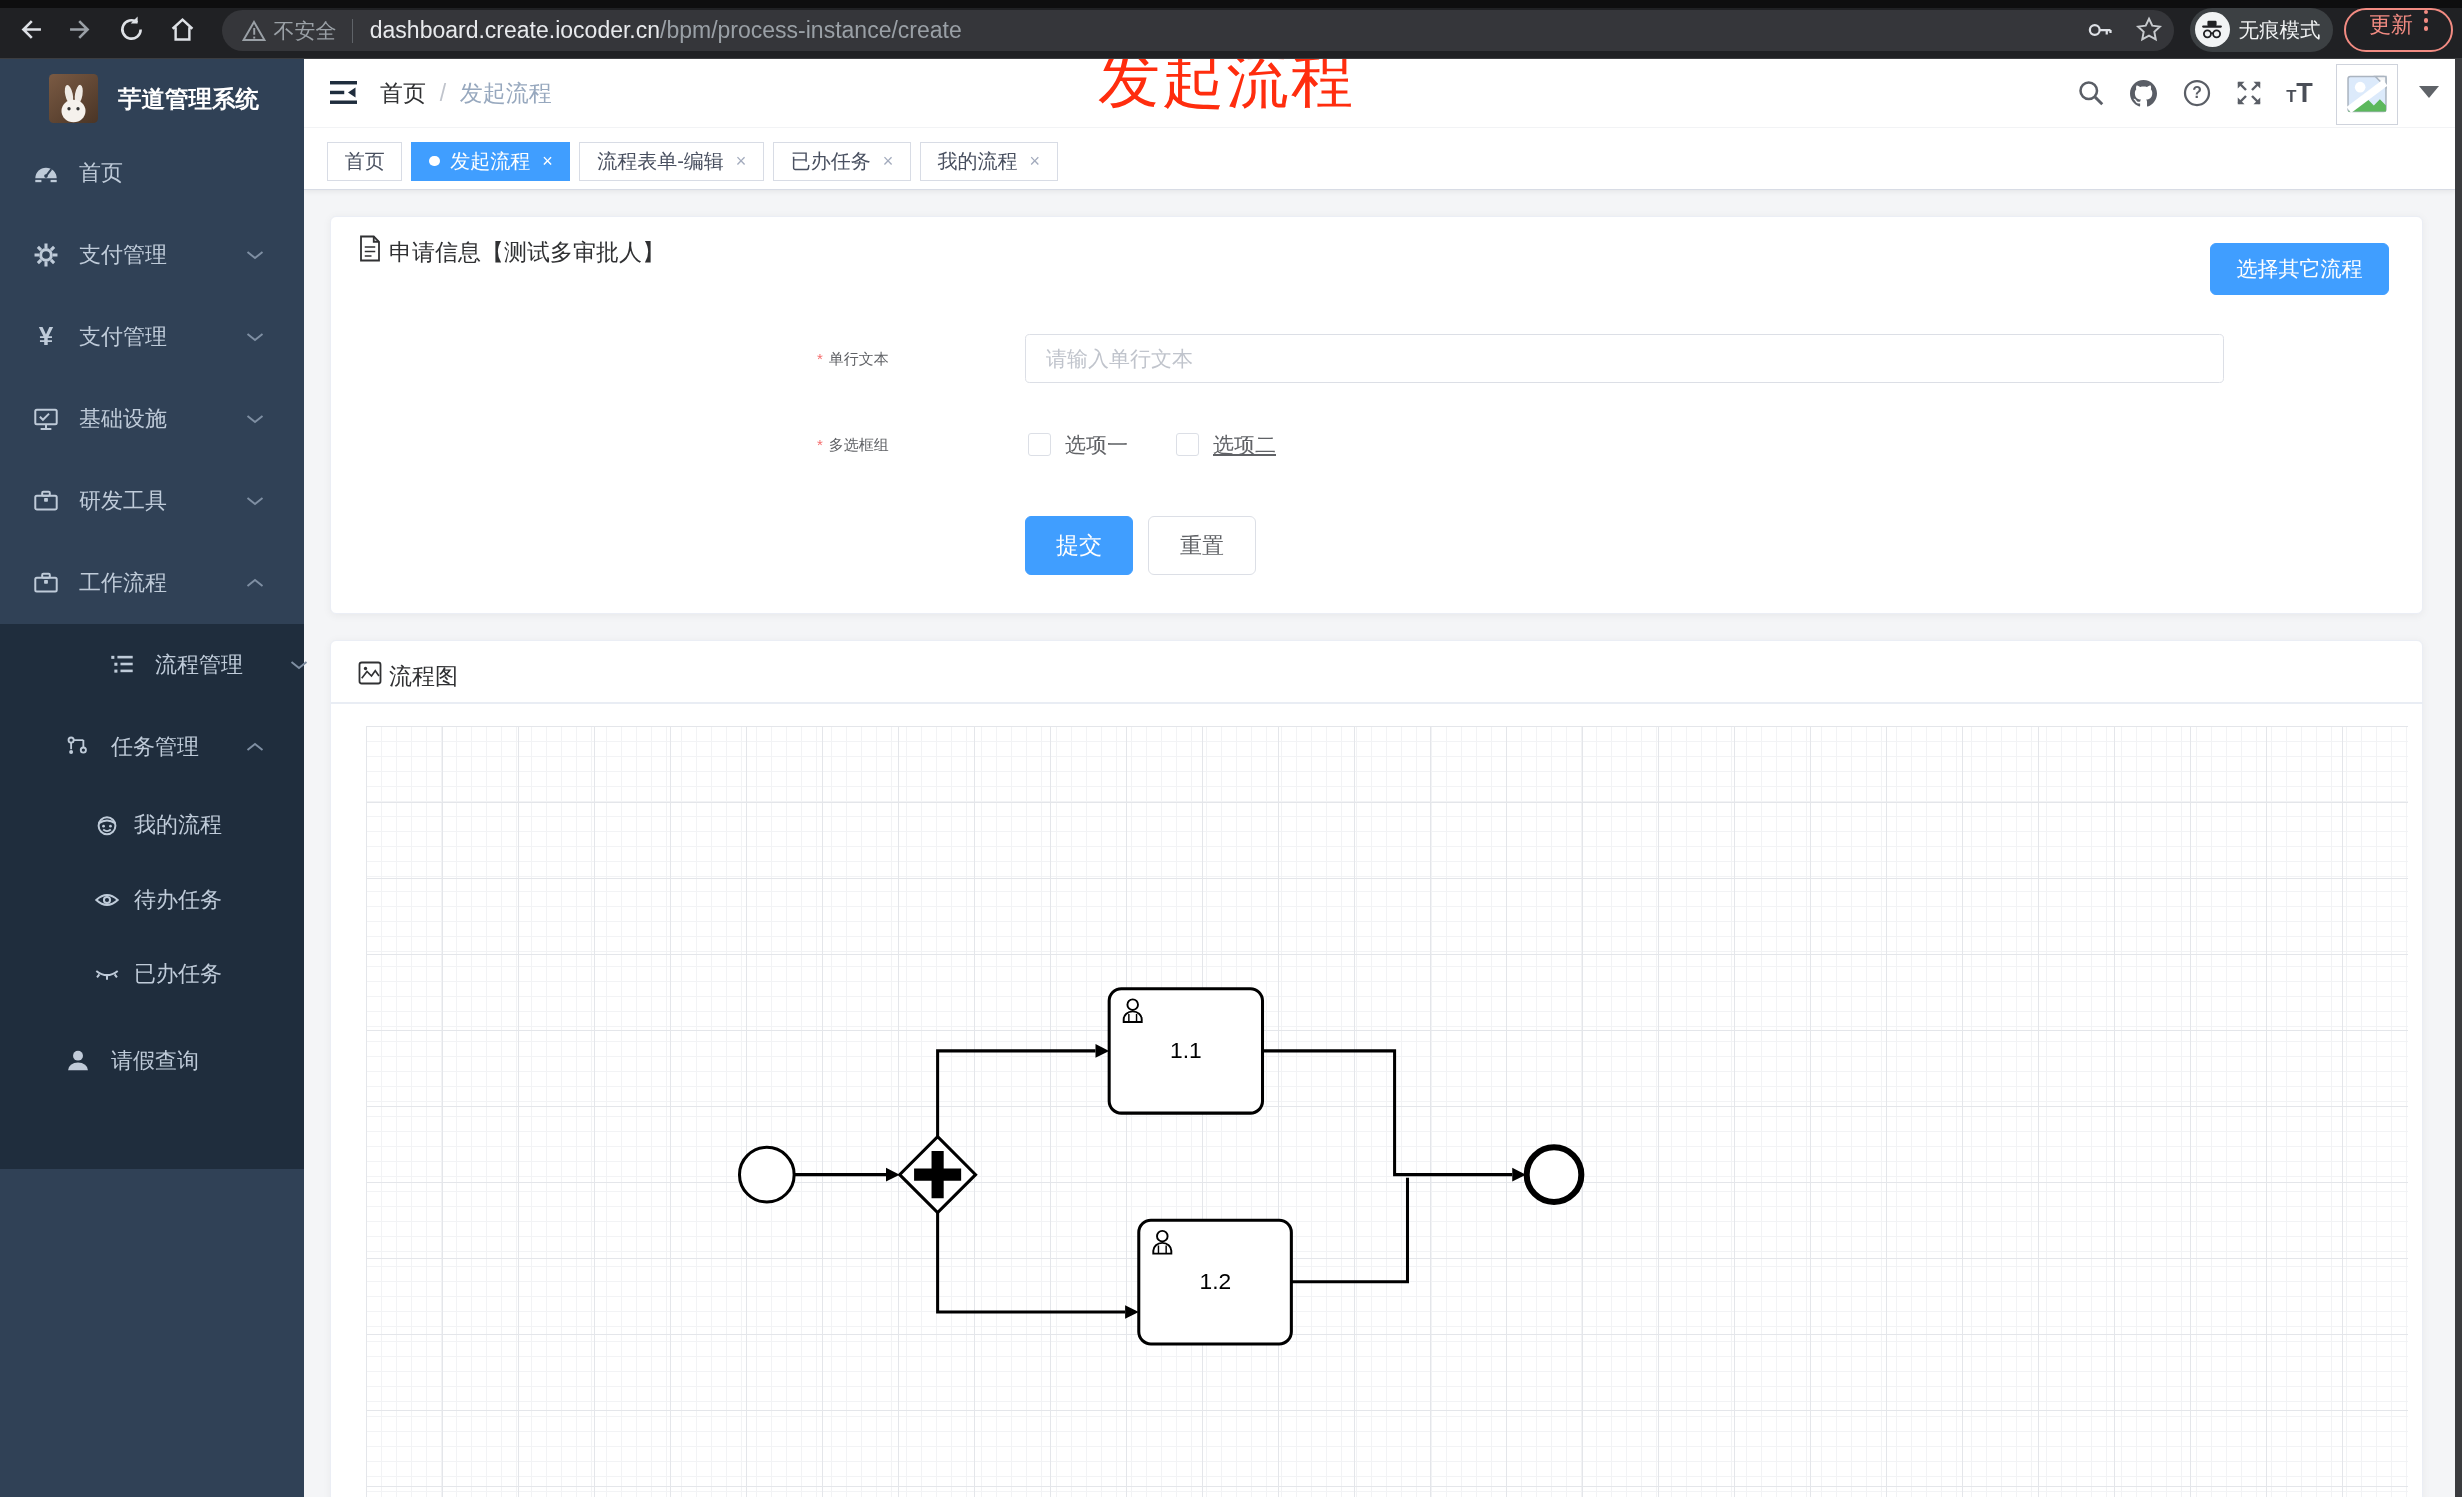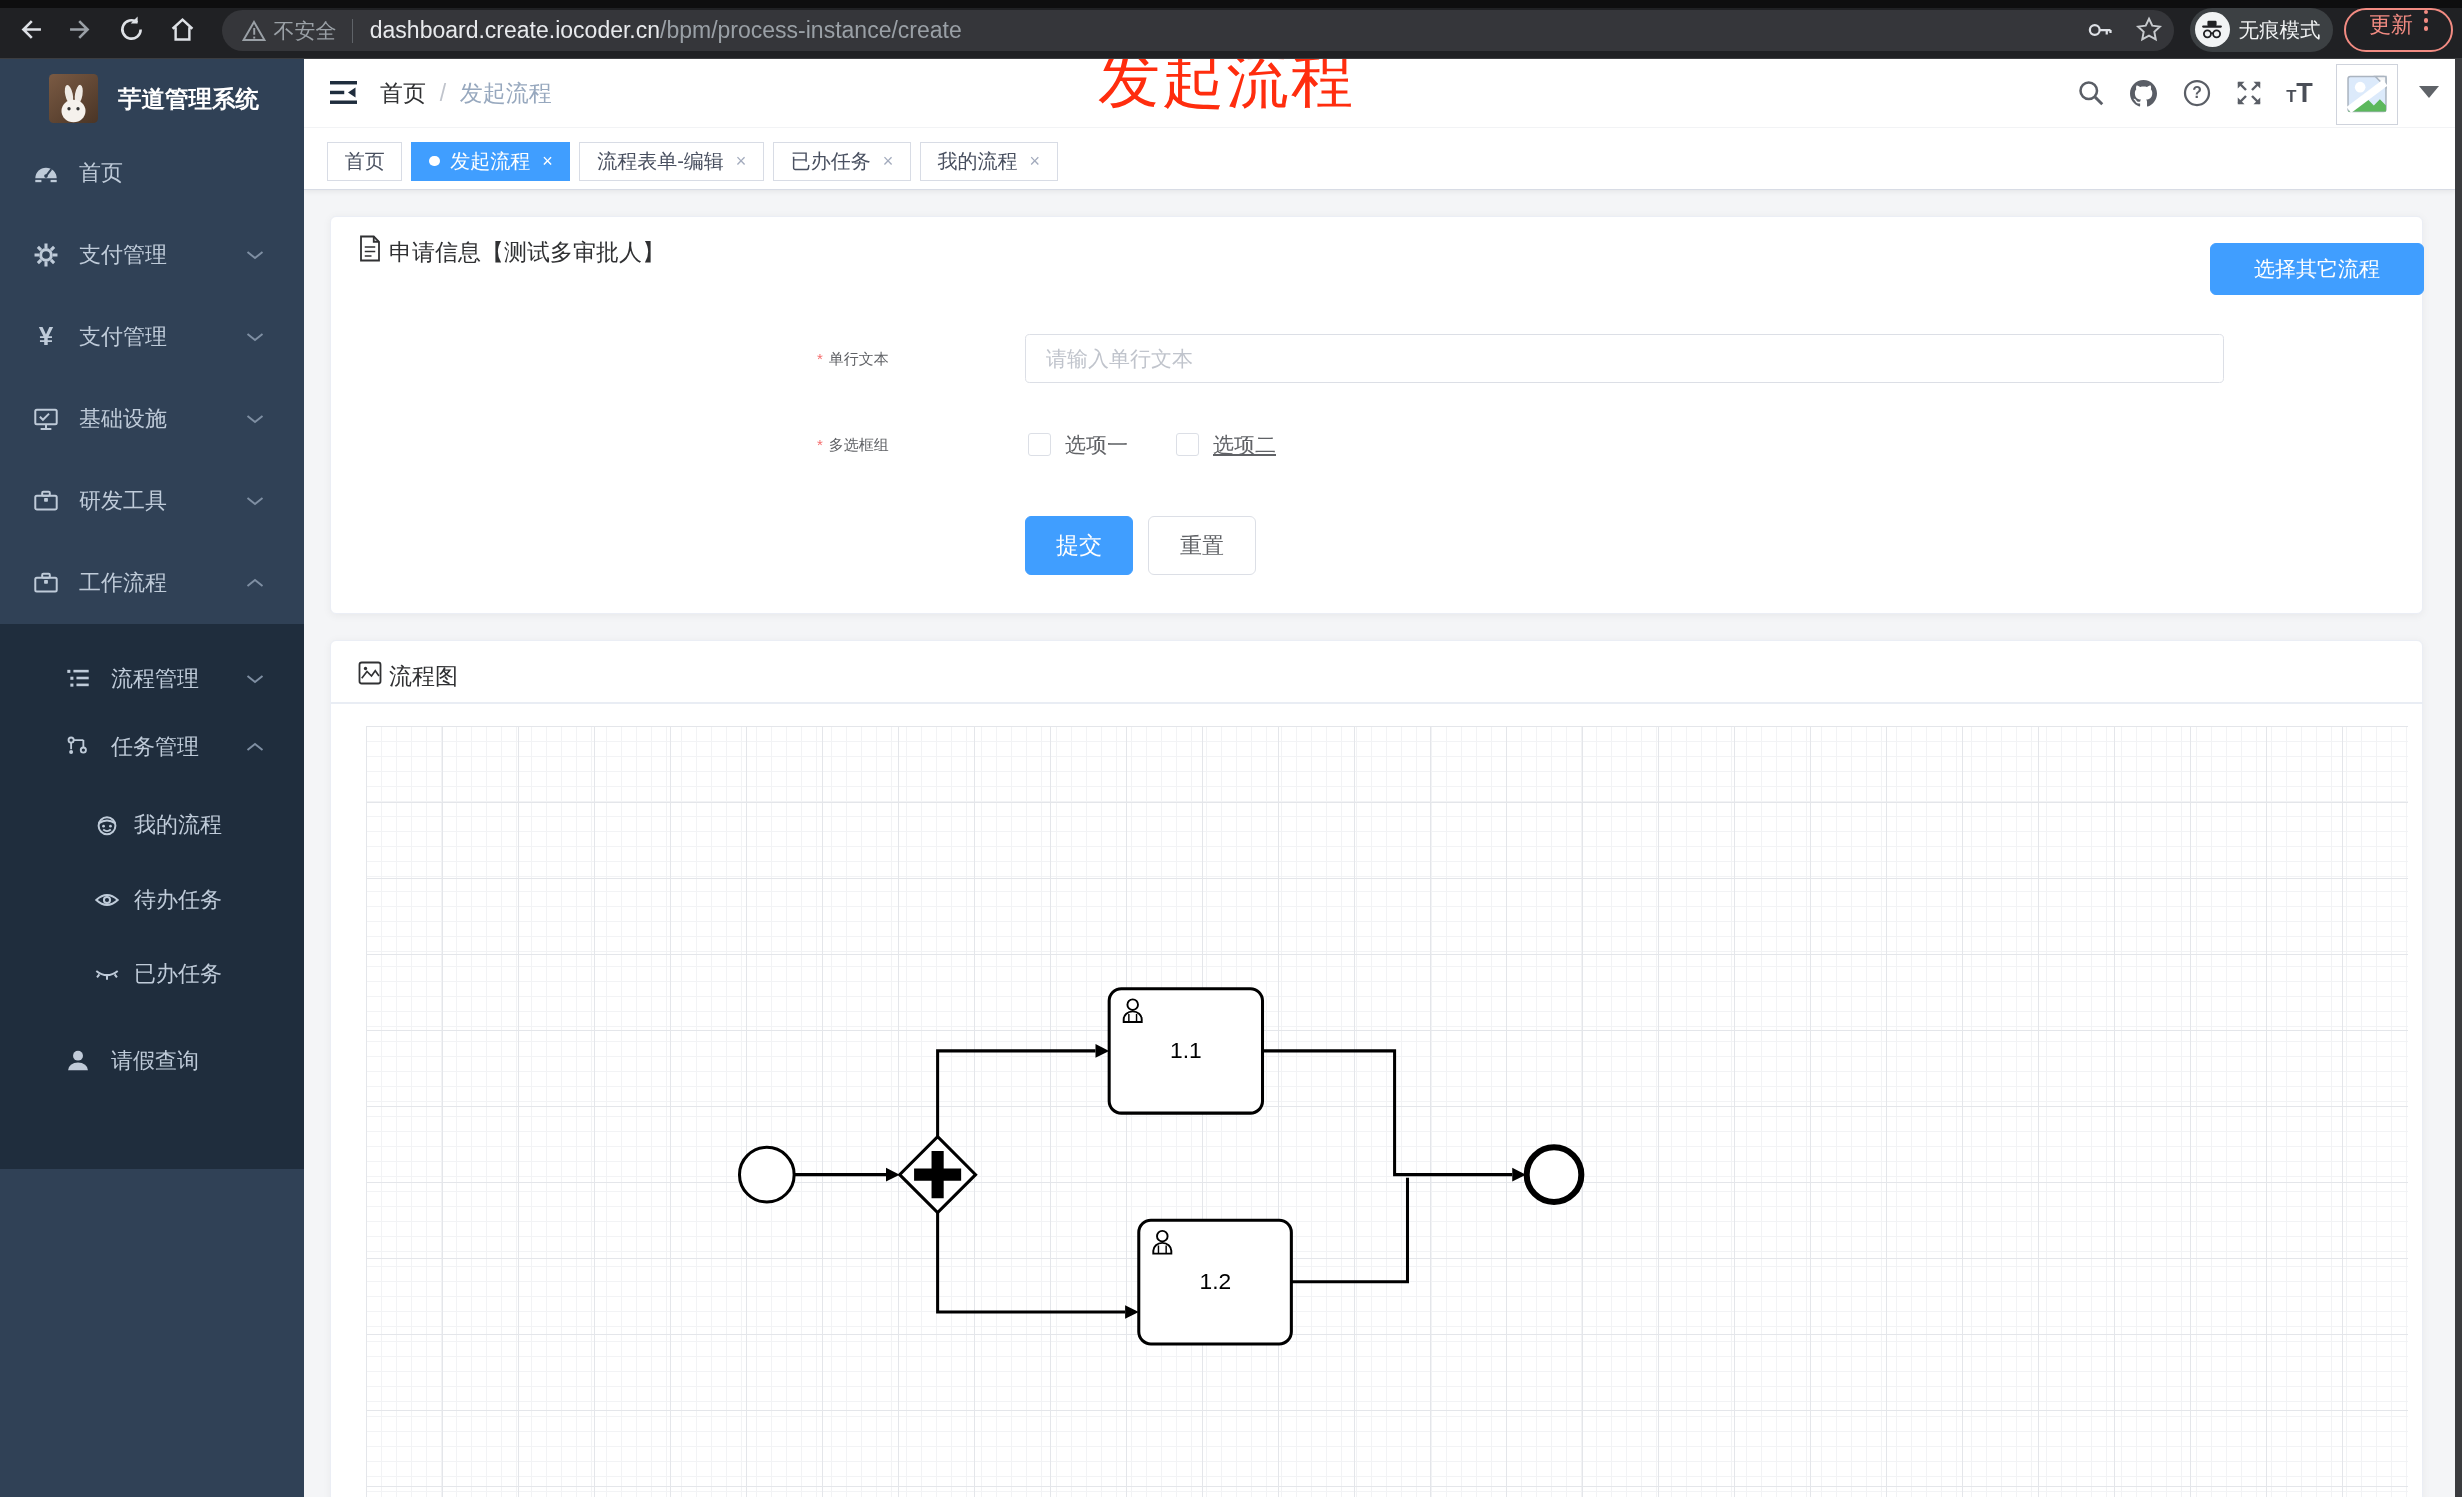--- a/index.html
+++ b/index.html
@@ -246,21 +246,21 @@
         <rect x="3" y="10" width="28" height="18" rx="2" fill="none" stroke="#bfcbd9" stroke-width="2.6"></rect>
         <rect x="12" y="5" width="10" height="5" rx="1.5" fill="none" stroke="#bfcbd9" stroke-width="2.6"></rect>
         <rect x="14.5" y="13" width="5" height="5" rx="1" fill="#bfcbd9"></rect>
       </svg>
       <span class="s-label">工作流程</span>
       <svg class="chev" width="20" height="12" viewBox="0 0 26 16">
         <path d="M3 12 L13 4 L23 12" stroke="#7f8fa3" stroke-width="2.6" fill="none"></path>
       </svg>
     </div>
 
-    <div class="abs s-item lvl2" style="top:579px;height:82px;">
+    <div class="abs s-item lvl2" style="top:565px;height:82px;margin-left:44px;">
       <svg class="s-ico" width="26" height="26" viewBox="0 0 34 34">
         <rect x="3" y="5" width="4" height="4" fill="#bfcbd9"></rect>
           <rect x="11" y="5" width="20" height="3.4" fill="#bfcbd9"></rect>
         <rect x="7" y="14" width="4" height="4" fill="#bfcbd9"></rect>
           <rect x="15" y="14" width="16" height="3.4" fill="#bfcbd9"></rect>
         <rect x="7" y="23" width="4" height="4" fill="#bfcbd9"></rect>
           <rect x="15" y="23" width="16" height="3.4" fill="#bfcbd9"></rect>
       </svg>
       <span class="s-label">流程管理</span>
       <svg class="chev" width="20" height="12" viewBox="0 0 26 16">
@@ -403,21 +403,21 @@
     </span>
   </div>
 
   <div class="abs card card1">
     <svg class="abs" style="left:27px;top:18px;" width="24" height="27" viewBox="0 0 32 36">
       <path d="M4 2 H21 L28 9 V34 H4 Z" fill="none" stroke="#303133" stroke-width="2.4"></path>
       <path d="M21 2 V9 H28" fill="none" stroke="#303133" stroke-width="2.4"></path>
       <path d="M9 16 H23 M9 22 H23 M9 28 H18" stroke="#303133" stroke-width="2.2"></path>
     </svg>
     <div class="abs card-title" style="left:58px;top:20px;">申请信息【测试多审批人】</div>
-    <div class="abs btn btn-blue" style="left:1879px;top:26px;width:214px;height:52px;">选择其它流程</div>
+    <div class="abs btn btn-blue" style="left:1879px;top:26px;width:179px;height:52px;">选择其它流程</div>
 
     <div class="abs f-label" style="left:486px;top:117px;width:196px;line-height:49px;">
       <span class="req-star">*</span><span>单行文本</span>
     </div>
     <input class="abs f-input" style="top: 117px;" placeholder="请输入单行文本">
 
     <div class="abs f-label" style="left:486px;top:203px;width:196px;line-height:49px;">
       <span class="req-star">*</span><span>多选框组</span>
     </div>
     <span class="abs ckbox" style="left:697px;top:216px;"></span>

